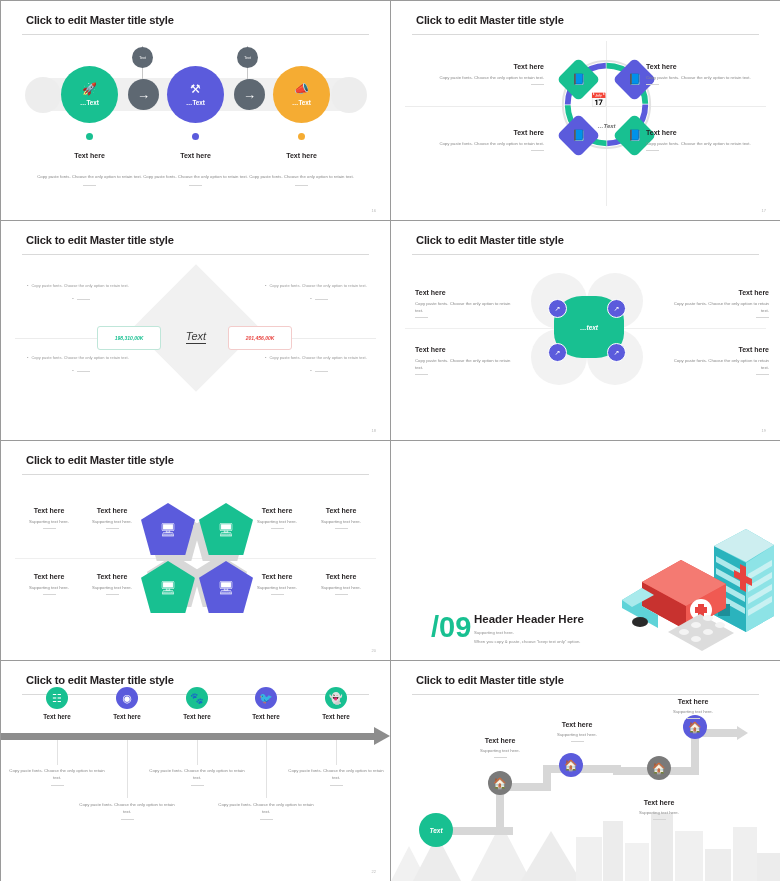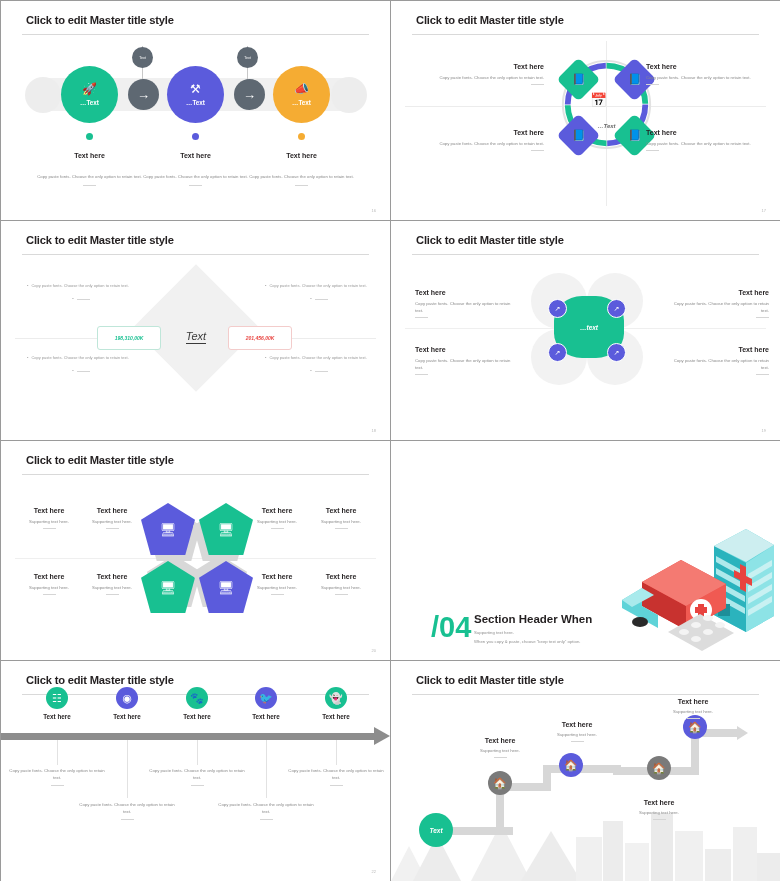--- a/index.html
+++ b/index.html
@@ -390,22 +390,22 @@
     </div>
     <div class="blk" style="left:305px;top:132px;">
       <div class="h">Text here</div>
       <div class="p" style="margin-top:4px;">Supporting text here.</div>
       <span class="dash" style="margin:3px auto 0;"></span>
     </div>
     <div class="pg">20</div>
   </div>
 
   <div class="slide s21">
-    <div class="num">/04</div>
-    <div class="sh">Section Header When</div>
+    <div class="num">/09</div>
+    <div class="sh">Header Header Here</div>
     <div class="s1">Supporting text here.</div>
     <div class="s2">When you copy &amp; paste, choose "keep text only" option.</div>
 
     <svg style="position:absolute;left:215px;top:75px;" width="170" height="135" viewBox="0 0 170 135">
 
       <polygon points="108,30 140,13 168,29 168,100 140,116 108,99" fill="#5fd3d8"></polygon>
       <polygon points="108,30 140,47 140,116 108,99" fill="#2bb3bd"></polygon>
       <polygon points="140,47 168,29 168,100 140,116" fill="#8de3e6"></polygon>
       <polygon points="108,30 140,13 168,29 140,46" fill="#cdeef0"></polygon>
       <g fill="#bdeff1" opacity=".9">

